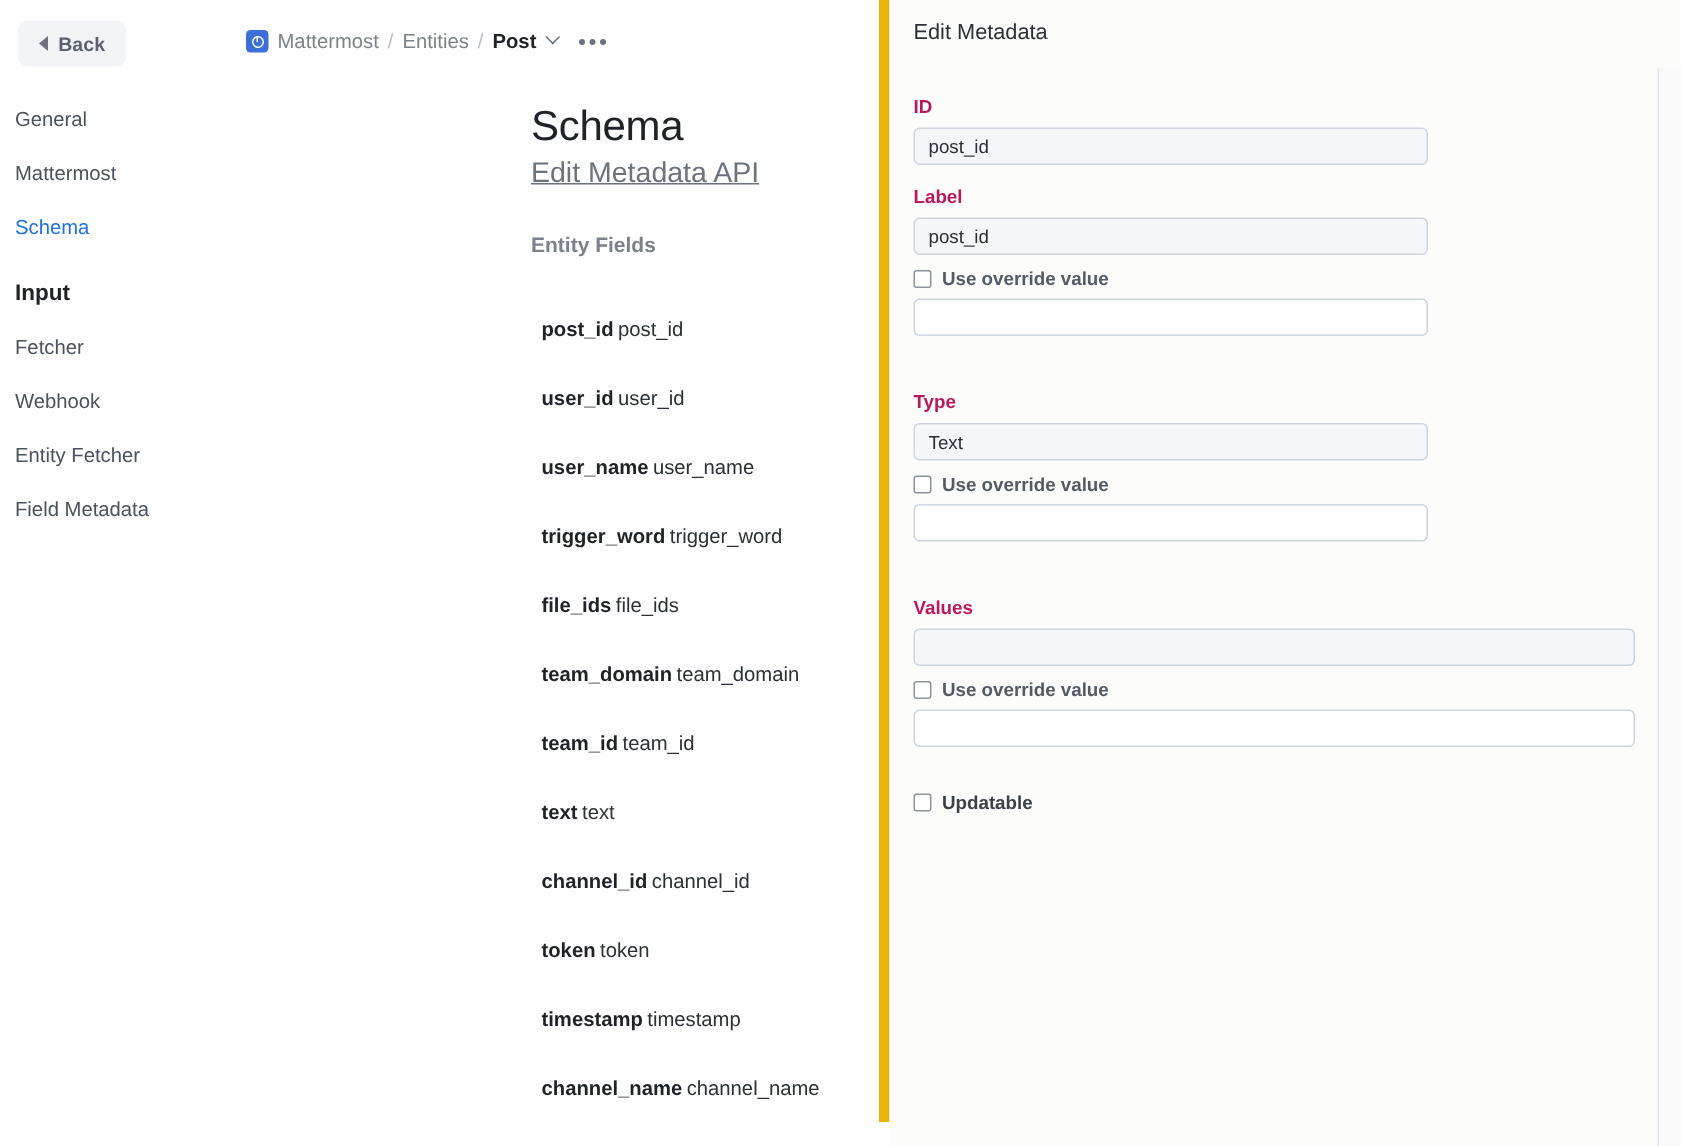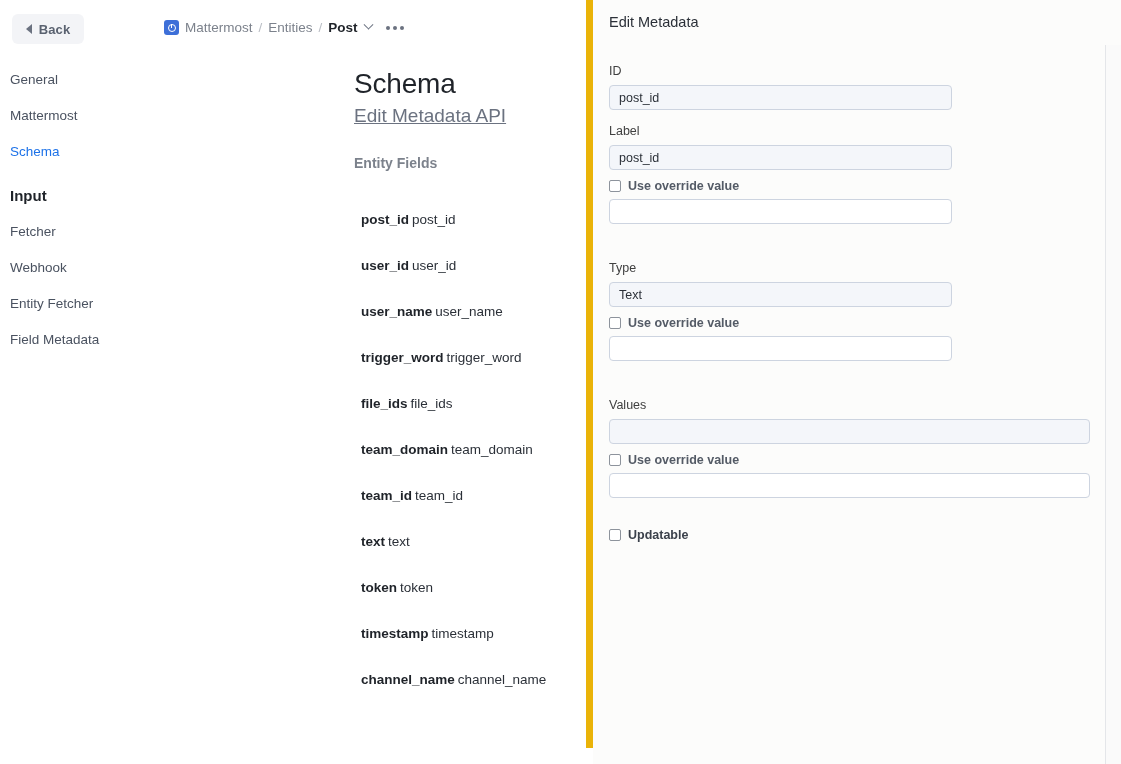--- a/index.html
+++ b/index.html
@@ -226,22 +226,22 @@
     font-size: 14.5px;
     color: #2b3038;
   }
   .panel-body {
     position: absolute;
     left: 16px; top: 64px;
     right: 18px;
   }
   .fld-label {
     font-size: 12.5px;
-    font-weight: normal;
-    color: #404040;
+    font-weight: bold;
+    color: #be185d;
     margin-bottom: 7px;
   }
   .inp {
     height: 25px;
     border: 1px solid #cdd4e0;
     border-radius: 4px;
     display: flex;
     align-items: center;
     padding: 0 9px;
     font-size: 12.5px;
@@ -421,20 +421,29 @@
       <div class="field-row">
         <div class="f-name">
           <b>text</b><span>text</span>
         </div>
         <div class="f-action">
           <a>Edit Metadata</a>
           <span class="chev-rt"></span>
         </div>
       </div>
 
+      <div class="field-row">
+        <div class="f-name">
+          <b>channel_id</b><span>channel_id</span>
+        </div>
+        <div class="f-action">
+          <a>Edit Metadata</a>
+          <span class="chev-rt"></span>
+        </div>
+      </div>
 
       <div class="field-row">
         <div class="f-name">
           <b>token</b><span>token</span>
         </div>
         <div class="f-action">
           <a>Edit Metadata</a>
           <span class="chev-rt"></span>
         </div>
       </div>

